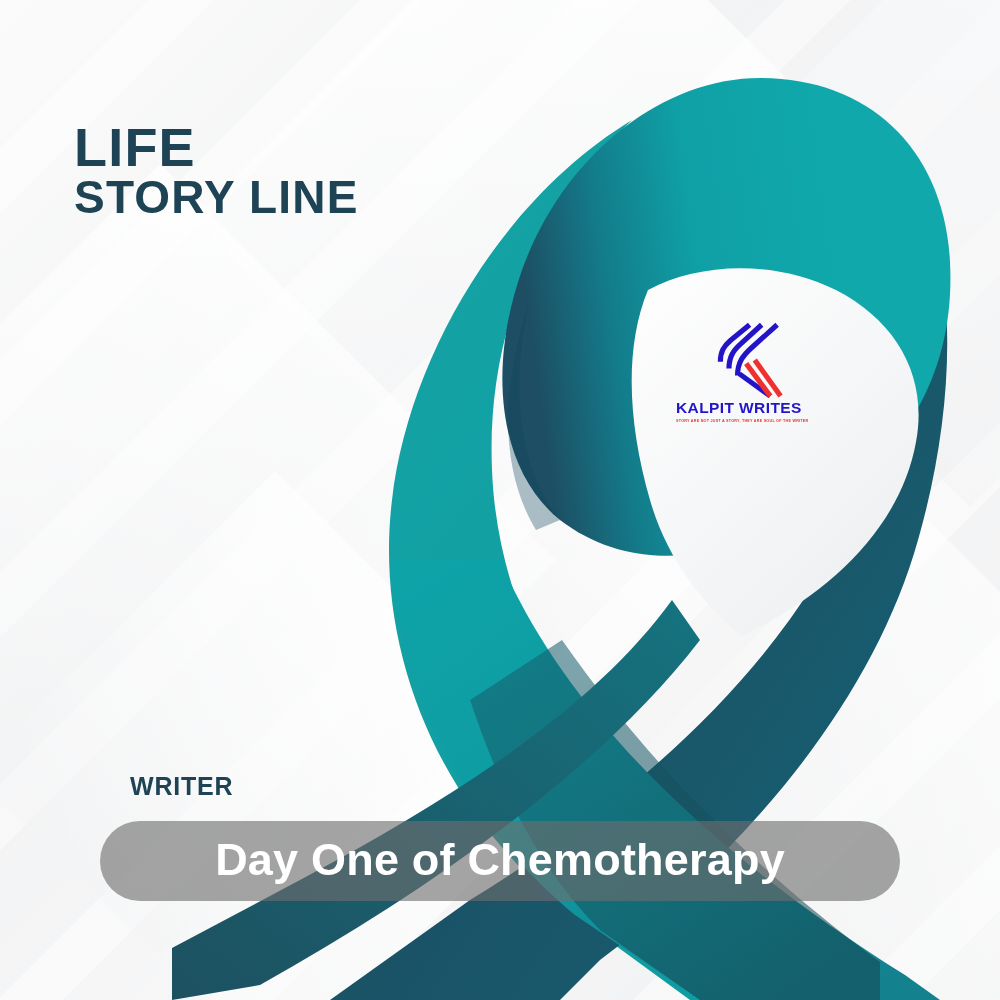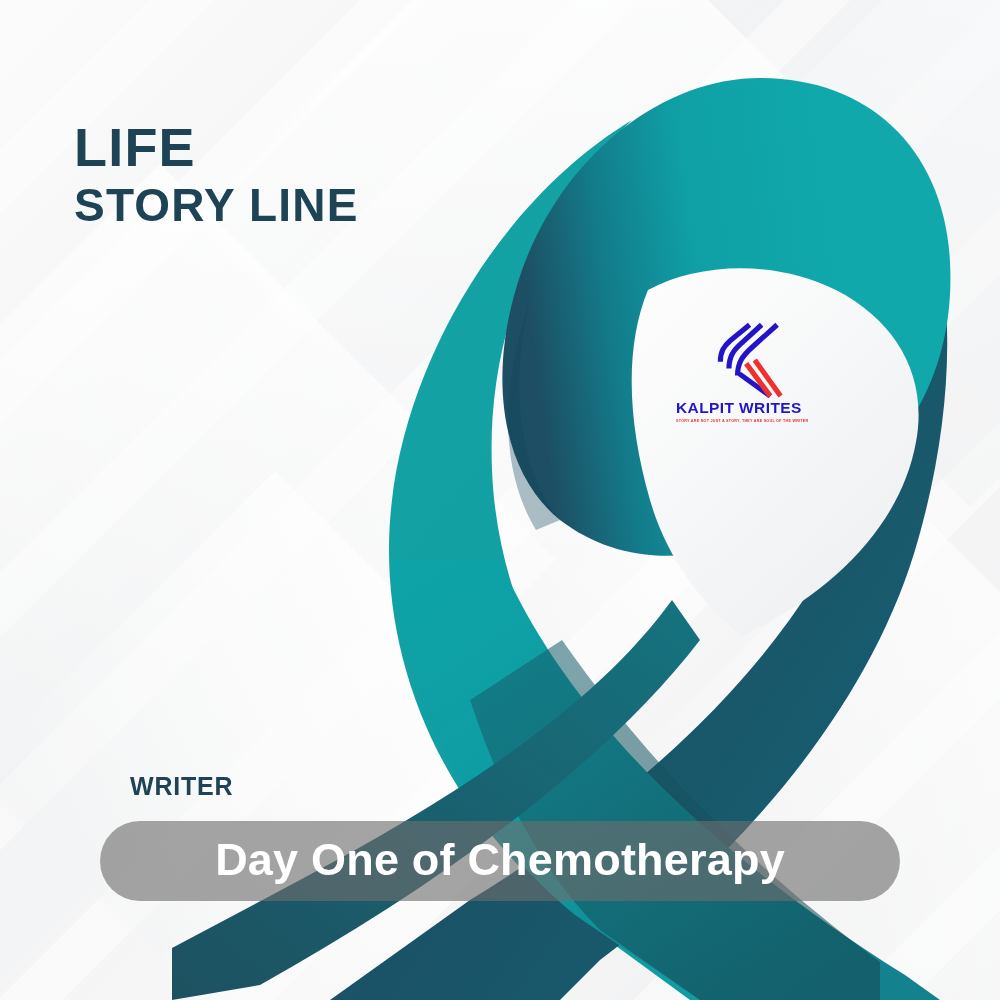--- a/index.html
+++ b/index.html
@@ -94,21 +94,20 @@
     color:#1d4355;
   }
   .hl-2{
     font-size:70px;font-weight:700;letter-spacing:.5px;
     color:#0f9fa6;
     margin-top:6px;
   }
   .hl-3{
     font-size:46px;font-weight:700;letter-spacing:1.2px;
     color:#1d4355;
-    margin-top:8px;
   }
 
   
   .chapter-label{
     position:absolute;
     left:130px;top:772px;
     font-size:25px;font-weight:700;letter-spacing:.8px;
     color:#1d4355;
   }
   .chapter-pill{

